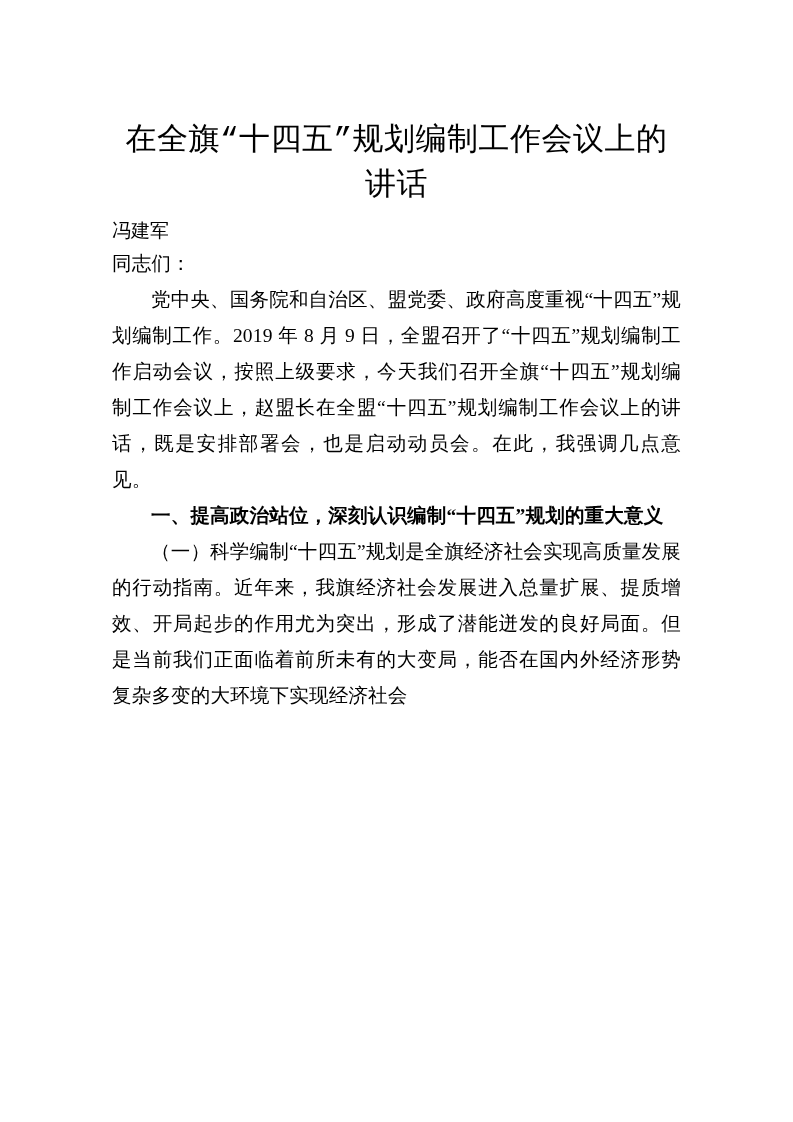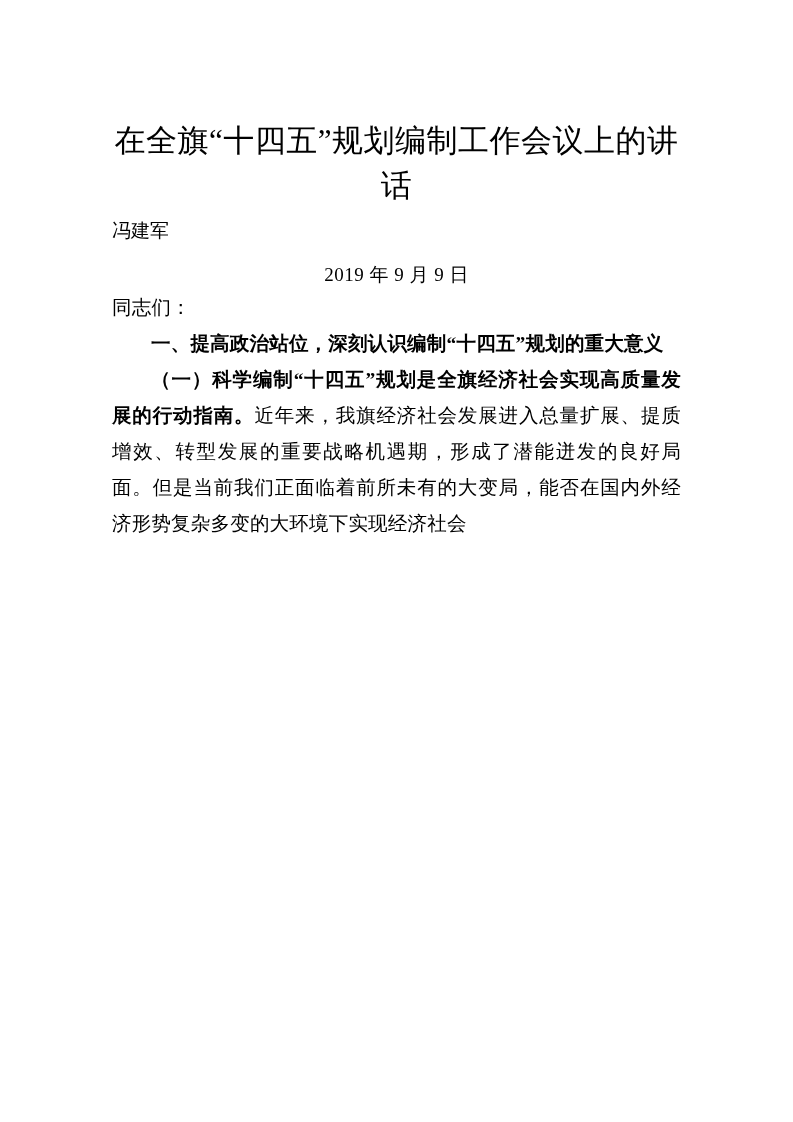--- a/index.html
+++ b/index.html
@@ -15,21 +15,21 @@
     overflow: hidden;
   }
   .page {
     position: relative;
     width: 793px;
     height: 1122px;
     box-sizing: border-box;
     padding: 118px 112px 40px 112px;
   }
   .doc-title {
-    font-family: Liberation Serif, serif;
+    font-family: Liberation Mono, monospace;
     font-size: 31px;
     line-height: 45px;
     text-align: center;
     letter-spacing: 0.5px;
     margin: 0 0 6px 0;
     font-weight: normal;
   }
   .doc-author {
     font-size: 19px;
     line-height: 30px;
@@ -54,39 +54,39 @@
   }
   p.indent {
     text-indent: 2em;
   }
   p.heading {
     font-weight: bold;
     text-indent: 2em;
     font-family: Liberation Serif, serif;
   }
   .inline-b {
-    font-weight: bold;
+    font-weight: normal;
   }
 </style>
 </head>
 <body>
 
 <div class="page">
 
   <h1 class="doc-title">在全旗“十四五”规划编制工作会议上的讲话</h1>
 
   <div class="doc-author">冯建军</div>
 
-  <div class="doc-date">2019 年 9 月 9 日</div>
 
   <div class="body-block">
 
     <p class="para">同志们：</p>
 
+    <p class="para indent">党中央、国务院和自治区、盟党委、政府高度重视“十四五”规划编制工作。2019 年 8 月 9 日，全盟召开了“十四五”规划编制工作启动会议，按照上级要求，今天我们召开全旗“十四五”规划编制工作会议上，赵盟长在全盟“十四五”规划编制工作会议上的讲话，既是安排部署会，也是启动动员会。在此，我强调几点意见。</p>
 
     <p class="para heading">一、提高政治站位，深刻认识编制“十四五”规划的重大意义</p>
 
 
-    <p class="para indent"><span class="inline-b">（一）科学编制“十四五”规划是全旗经济社会实现高质量发展的行动指南。</span><span>近年来，我旗经济社会发展进入总量扩展、提质增效、转型发展的重要战略机遇期，形成了潜能迸发的良好局面。但是当前我们正面临着前所未有的大变局，能否在国内外经济形势复杂多变的大环境下实现经济社会</span></p>
+    <p class="para indent"><span class="inline-b">（一）科学编制“十四五”规划是全旗经济社会实现高质量发展的行动指南。</span><span>近年来，我旗经济社会发展进入总量扩展、提质增效、开局起步的作用尤为突出，形成了潜能迸发的良好局面。但是当前我们正面临着前所未有的大变局，能否在国内外经济形势复杂多变的大环境下实现经济社会</span></p>
 
   </div>
 
 </div>
 
 </body></html>

